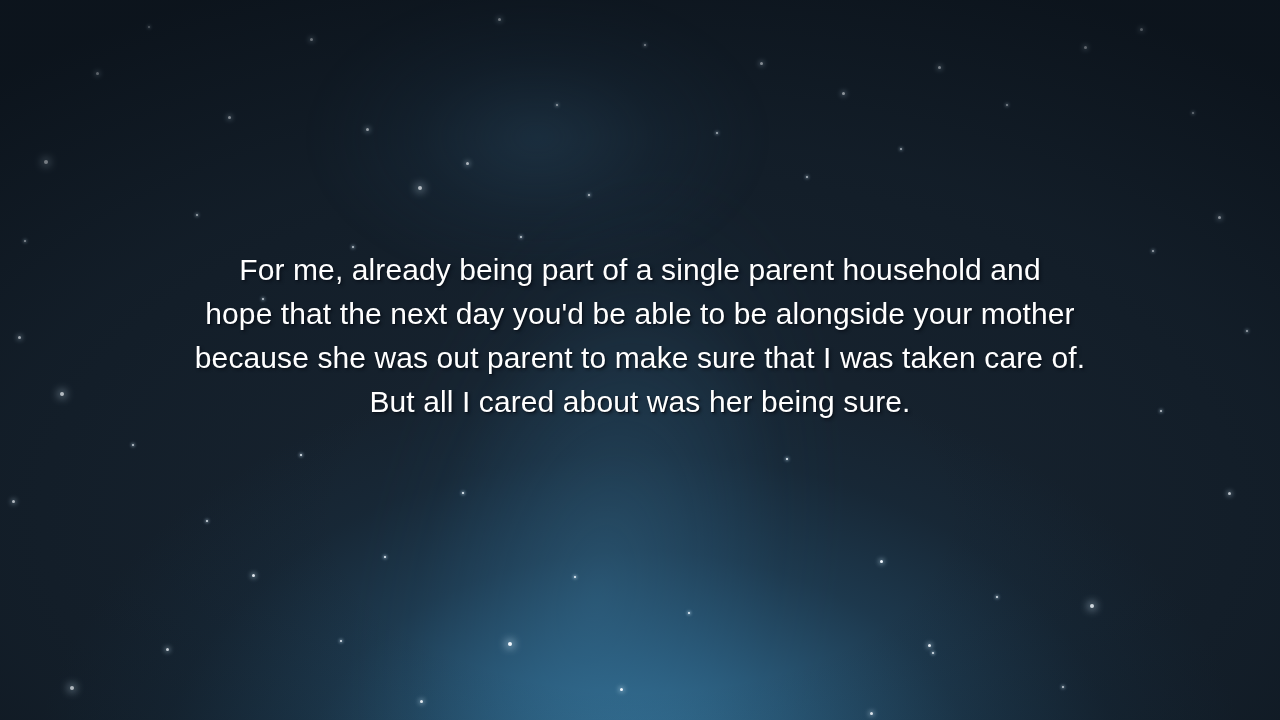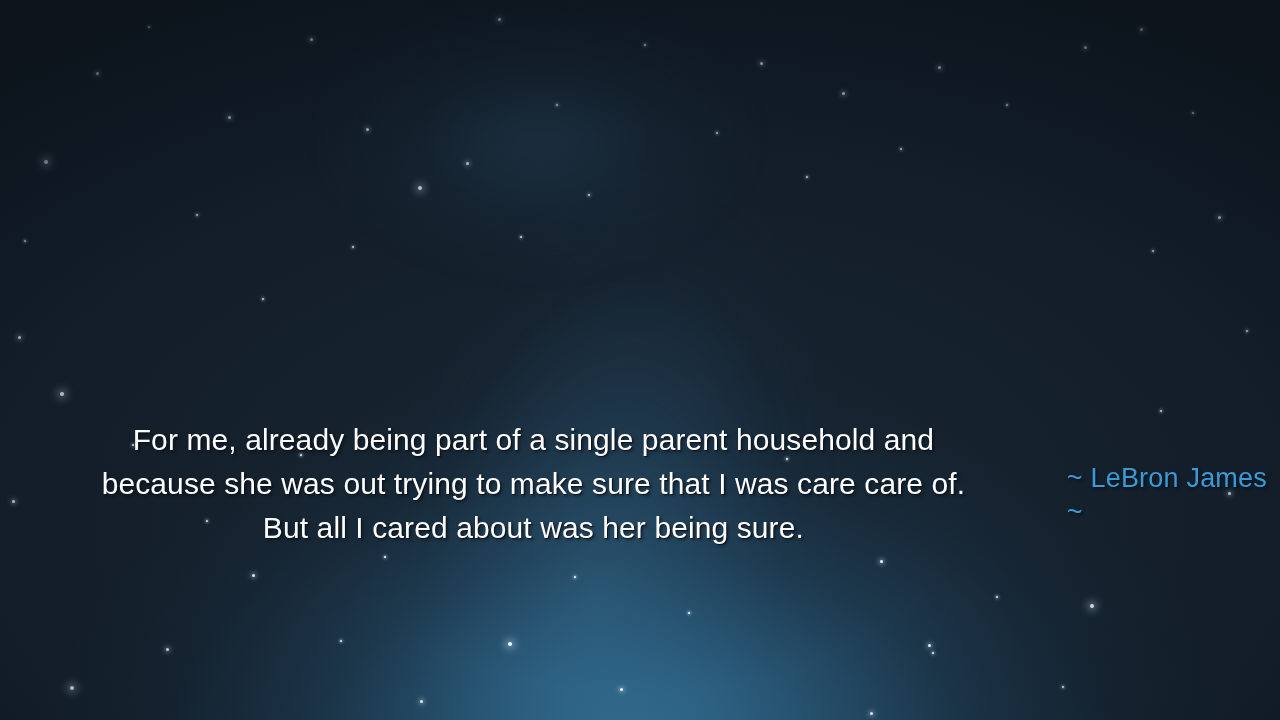--- a/index.html
+++ b/index.html
@@ -126,21 +126,21 @@
   .star.s1 { width: 2px; height: 2px; box-shadow: 0 0 3px 1px rgba(200,228,248,0.55); }
   .star.s2 { width: 3px; height: 3px; box-shadow: 0 0 5px 1px rgba(205,232,250,0.65); }
   .star.s3 { width: 4px; height: 4px; box-shadow: 0 0 8px 2px rgba(210,235,252,0.70); }
 
   
 
   #quote-content {
     position: absolute;
     inset: 0;
     display: flex;
-    flex-direction: row;
+    flex-direction: column;
     align-items: center;
     justify-content: flex-start;
     padding-top: 248px;
   }
 
   #quote-text {
     width: 1120px;
     text-align: center;
     color: #ffffff;
     font-size: 30px;
@@ -237,19 +237,19 @@
       <div class="star s1" style="left: 786px; top: 458px;"></div>
       <div class="star s1" style="left: 1152px; top: 250px;"></div>
       <div class="star s1" style="left: 24px; top: 240px;"></div>
       <div class="star s2" style="left: 870px; top: 712px;"></div>
     </div>
   <div class="sky-vignette"></div>
 
   <div id="quote-content">
     <div id="quote-text">
         <span class="quote-line">For me, already being part of a single parent household and</span>
-        <span class="quote-line">because she was out trying to make sure that I was care care of.</span>
+        <span class="quote-line">hope that the next day you'd be able to be alongside your mother</span>
+        <span class="quote-line">because she was out parent to make sure that I was taken care of.</span>
         <span class="quote-line">But all I cared about was her being sure.</span>
       </div>
-    <div id="quote-attribution">~ LeBron James ~</div>
   </div>
 
 </div>
 
 </body></html>

